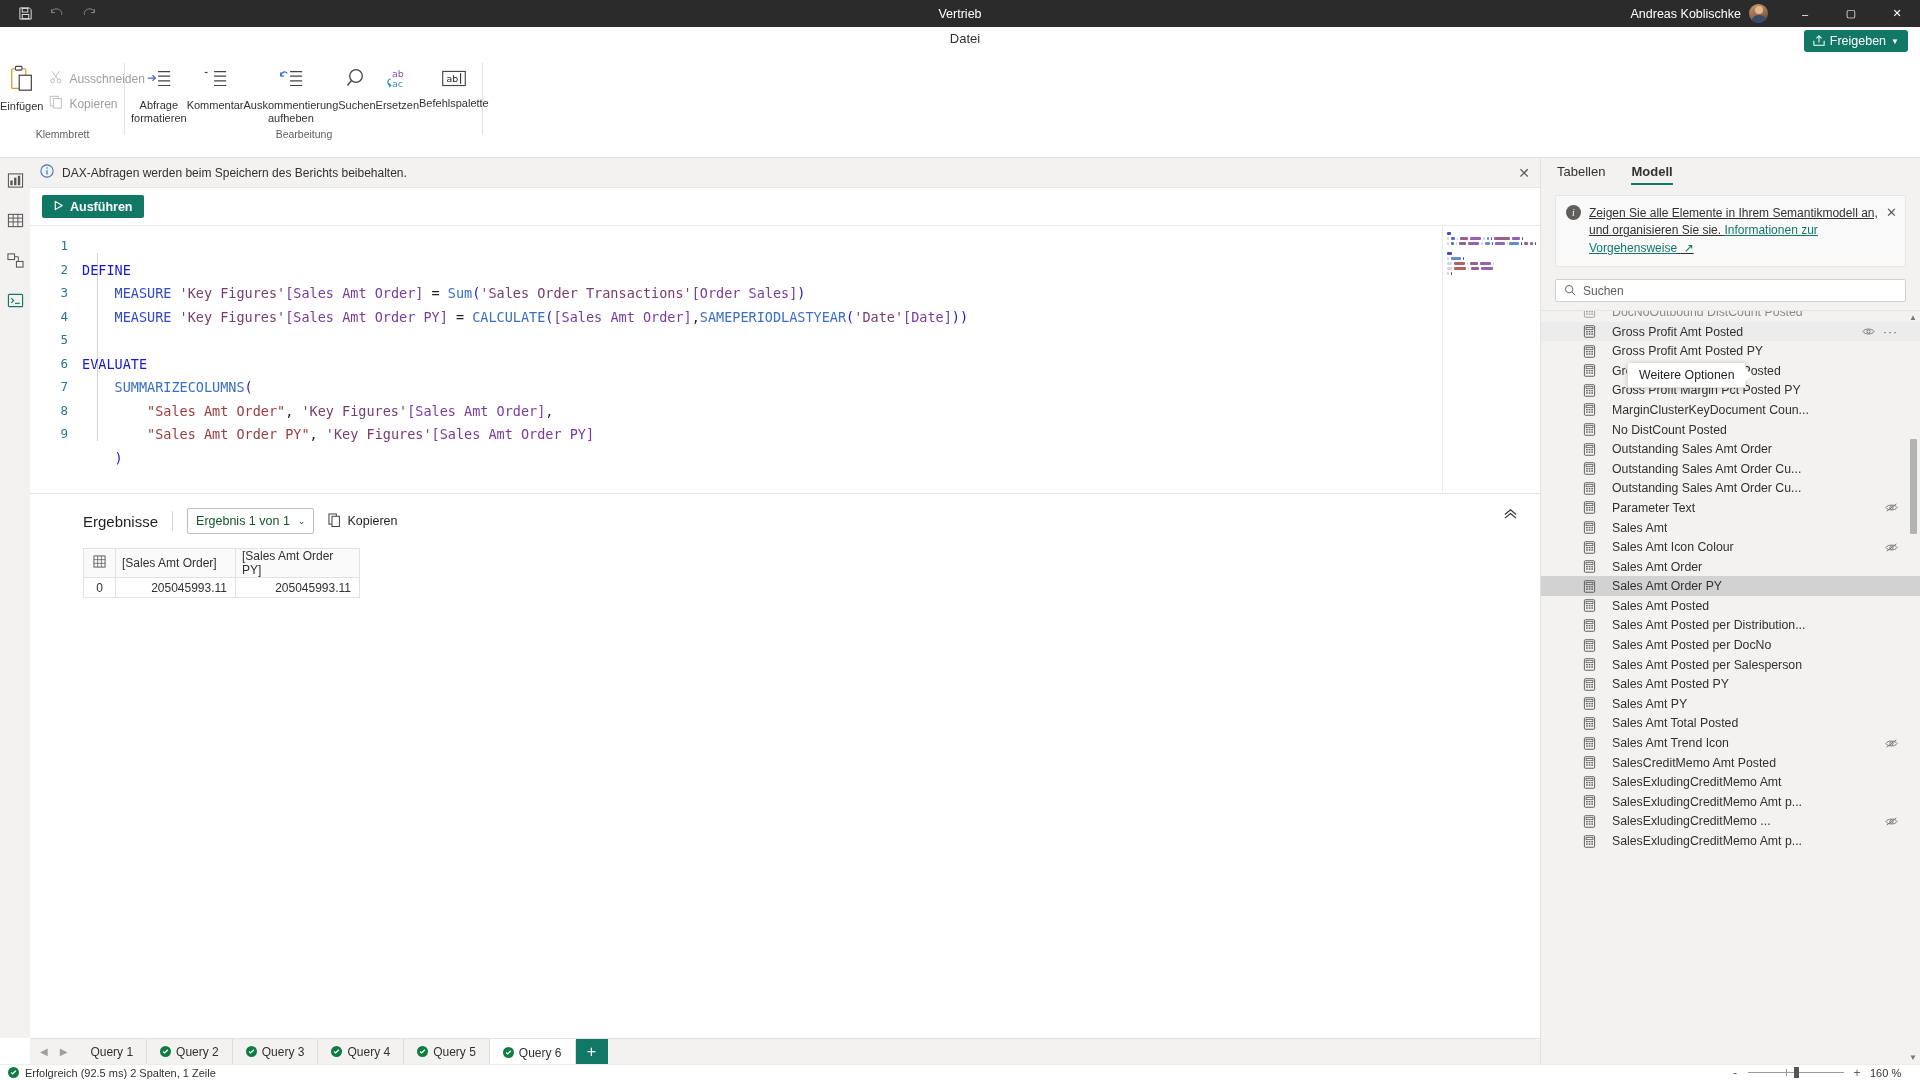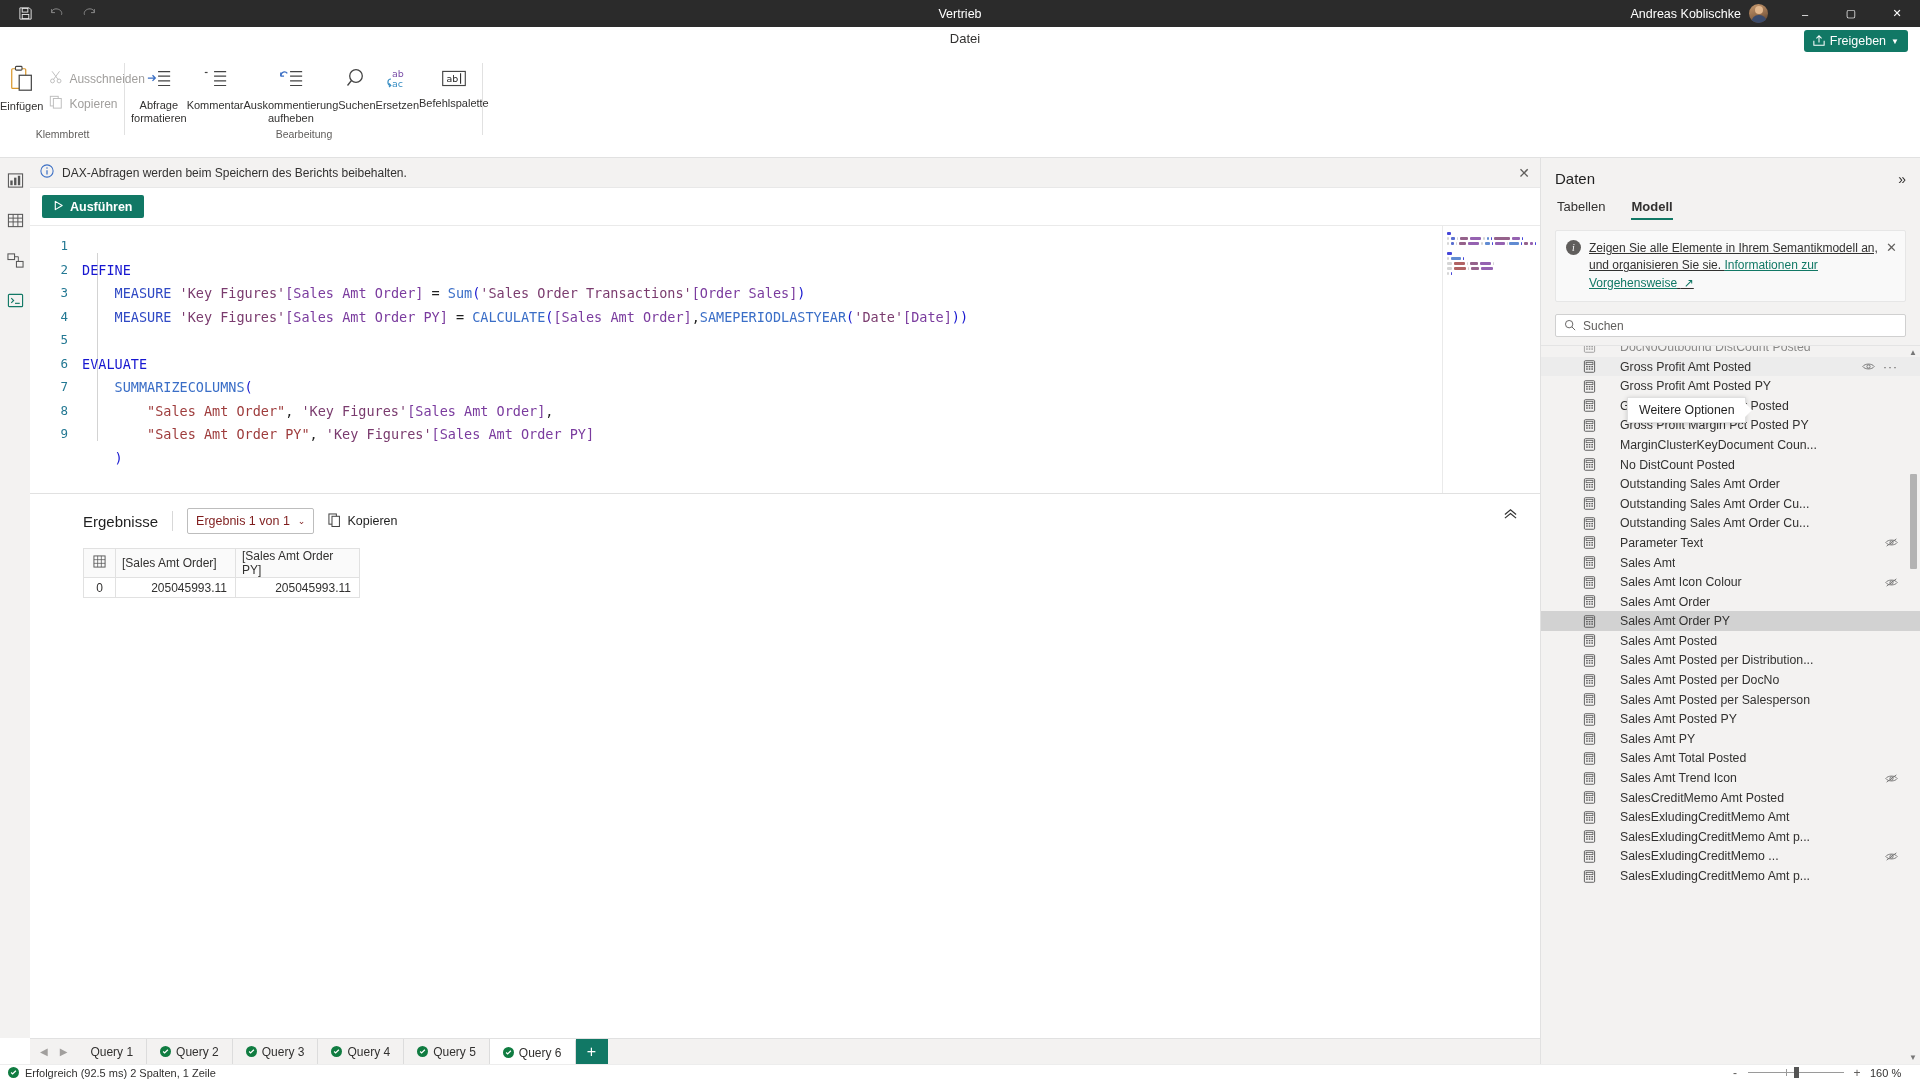--- a/index.html
+++ b/index.html
@@ -167,21 +167,21 @@
     position: relative;
   }
   .res-head {
     display: flex; align-items: center; gap: 14px; padding: 0 18px 0 53px; height: 30px;
   }
   .res-title { font-size: 15px; color: #1f1f1f; }
   .res-divider { width: 1px; height: 20px; background: #d8d8d8; }
   .res-select {
     border: 1px solid #bdbdbd; border-radius: 2px; height: 26px;
     display: flex; align-items: center; gap: 8px; padding: 0 8px;
-    font-size: 12.5px; color: #7f1d1d;
+    font-size: 12.5px; color: #14532d;
   }
   .res-copy { display: flex; align-items: center; gap: 6px; font-size: 12.5px; color: #1f1f1f; }
   .collapse-btn { position: absolute; right: 22px; top: 12px; color: #323130; }
 
   .grid { margin: 12px 0 0 53px; border-collapse: collapse; }
   .grid th, .grid td {
     border: 1px solid #e1e1e1; font-weight: normal; font-size: 12px;
     color: #323130; height: 20px;
   }
   .grid th { background: #fafafa; padding: 0 6px; text-align: left; }
@@ -258,21 +258,21 @@
     border: 1px solid #d0d0d0; border-radius: 2px;
     display: flex; align-items: center; gap: 7px; padding: 0 8px;
   }
   .dp-search .ph { font-size: 12px; color: #605e5c; }
   .dp-list {
     flex: 1; margin-top: 8px; overflow: hidden; position: relative;
     border-top: 1px solid #e4e4e4;
   }
   .dp-inner { position: absolute; left: 0; right: 0; top: -9px; }
   .dp-item {
-    display: flex; align-items: center; gap: 24px; height: 19.6px;
+    display: flex; align-items: center; gap: 16px; height: 19.6px;
     padding: 0 22px 0 42px; font-size: 12.3px; color: #323130; position: relative;
   }
   .dp-item.hovered { background: #ececec; }
   .dp-item.selected { background: #d2d2d2; }
   .dp-item .name { white-space: nowrap; overflow: hidden; }
   .dp-item .trail { margin-left: auto; display: flex; align-items: center; gap: 8px; color: #605e5c; }
   .meas-ico { width: 13px; height: 13px; flex: none; }
   .scroll-track {
     position: absolute; right: 2px; top: 0; bottom: 0; width: 9px;
   }
@@ -720,24 +720,20 @@
     <div class="zoom-track">
       <div class="zoom-mid"></div>
       <div class="zoom-thumb"></div>
     </div>
     <span class="zoom-plus">+</span>
     <span class="zoom-val">160 %</span>
   </div>
 </div>
 
 <div class="datapane">
-  <div class="dp-head">
-    <span class="dp-title">Daten</span>
-    <span class="dp-expand">»</span>
-  </div>
   <div class="dp-tabs">
     <div class="dp-tab">Tabellen</div>
     <div class="dp-tab active">Modell</div>
   </div>
   <div class="dp-banner">
     <span class="ico">i</span>
     <span class="txt">
       <span>Zeigen Sie alle Elemente in Ihrem Semantikmodell an, und organisieren Sie sie. </span><a href="#">Informationen zur Vorgehensweise</a>
       <span style="color:#117865;">&nbsp;↗</span>
     </span>

